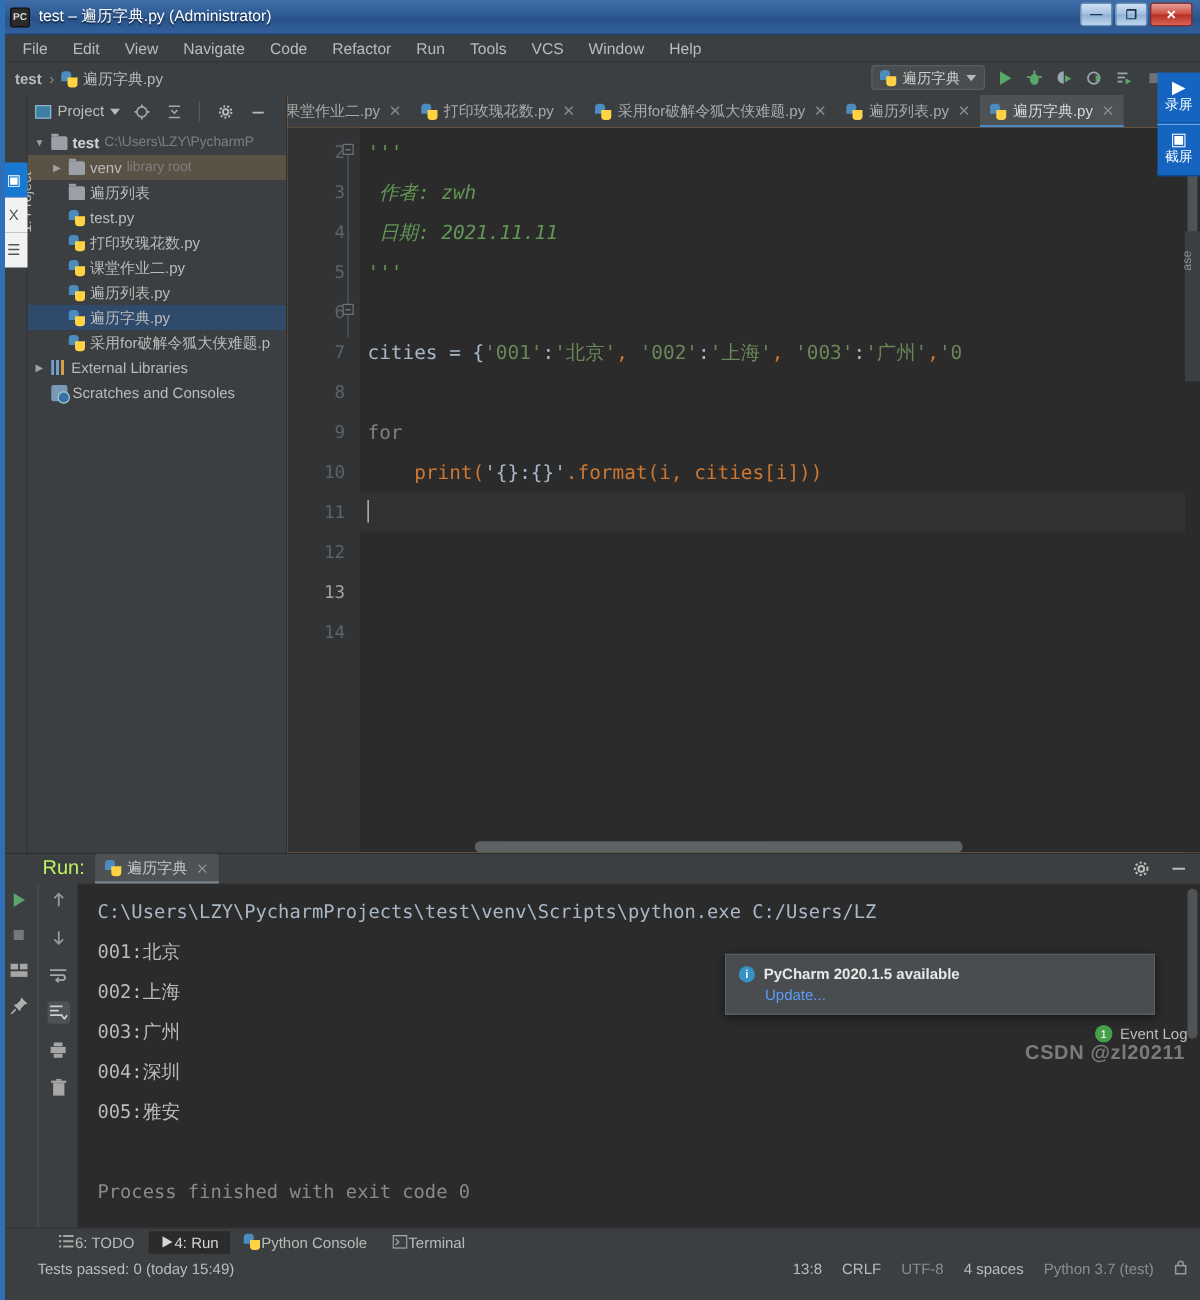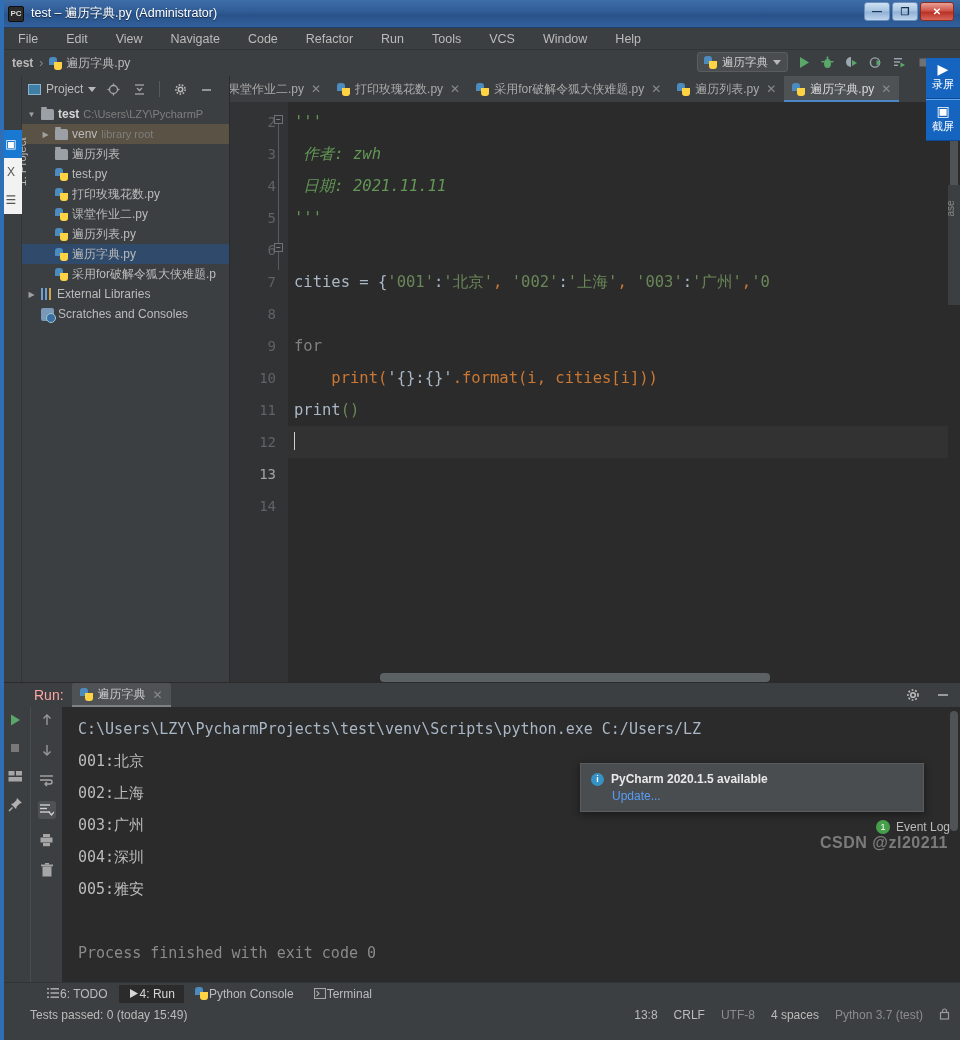--- a/index.html
+++ b/index.html
@@ -37,21 +37,21 @@
   }
   .win-btn.close {
     width:34px;
     background: linear-gradient(180deg,#e8a098 0%,#cf5548 45%,#b93226 55%,#d8645a 100%);
     border-color:#8b2a20; color:#fff;
   }
 
   
   .menubar {
     height: 22px; background:#3c3f41; display:flex; align-items:center;
-    padding-left: 10px; gap: 12px; border-bottom:1px solid #323437;
+    padding-left: 10px; gap: 4px; border-bottom:1px solid #323437;
   }
   .menu-item {
     color:#bbbbbb; font-size:12.5px; padding: 2px 8px; white-space:nowrap;
   }
 
   
   .navbar {
     height: 26px; background:#3c3f41; display:flex; align-items:center;
     padding-left: 12px; position: relative;
   }
@@ -150,21 +150,21 @@
   .ed-scroll-h {
     position:absolute; left:64px; right:26px; bottom:0; height:9px;
   }
   .ed-scroll-h i { display:block; height:9px; background:#5c6164; border-radius:4px; width:390px; margin-left:86px;}
   .ed-right-strip { width:12px; background:#2b2b2b; flex:none; position:relative; }
   .ed-right-strip i { position:absolute; left:2px; top:6px; width:8px; height:100px; background:#4f5355; border-radius:4px;}
 
   
   .run-win { height:300px; background:#3c3f41; display:flex; flex-direction:column; border-top:1px solid #2b2b2b;}
   .run-head { height:24px; display:flex; align-items:center; gap:8px; padding-left:34px; flex:none; position:relative;}
-  .run-label { color:#fca5a5; font-size:14px; }
+  .run-label { color:#bef264; font-size:16px; }
   .run-tab {
     display:flex; align-items:center; gap:5px; padding:3px 8px 4px; color:#c8c8c8;
     font-size:12px; background:#4e5254; position:relative; border-radius:2px 2px 0 0;
   }
   .run-tab:after{content:"";position:absolute;left:0;right:0;bottom:0;height:2px;background:#7d8287;}
   .run-head-right { position:absolute; right:8px; top:3px; display:flex; gap:12px; align-items:center;}
   .run-body { flex:1; display:flex; min-height:0; }
   .run-tools { width:30px; flex:none; display:flex; flex-direction:column; align-items:center; padding-top:4px; gap:10px;}
   .run-tools2 { width:32px; flex:none; display:flex; flex-direction:column; align-items:center; padding-top:4px; gap:12px; border-left:1px solid #4a4d4f;}
   .console {
@@ -465,21 +465,20 @@
         <div class="codearea">
           <div class="cline"><span class="k-doc">'''</span></div>
           <div class="cline"><span class="k-doc"> 作者: zwh</span></div>
           <div class="cline"><span class="k-doc"> 日期: 2021.11.11</span></div>
           <div class="cline"><span class="k-doc">'''</span></div>
           <div class="cline"></div>
           <div class="cline"><span class="k-def">cities </span><span class="k-def">= </span><span class="k-def">{</span><span class="k-str">'001'</span><span class="k-def">:</span><span class="k-str">'北京'</span><span class="k-kw">,</span><span class="k-def"> </span><span class="k-str">'002'</span><span class="k-def">:</span><span class="k-str">'上海'</span><span class="k-kw">,</span><span class="k-def"> </span><span class="k-str">'003'</span><span class="k-def">:</span><span class="k-str">'广州'</span><span class="k-kw">,</span><span class="k-str">'0</span></div>
           <div class="cline"></div>
           <div class="cline"><span class="k-cmt">for</span></div>
           <div class="cline"><span class="k-kw">    print(</span><span class="k-def">'{}:{}'</span><span class="k-kw">.format(i, cities[i]))</span><span class="k-def"></span></div>
-          <div class="cline"><span class="k-def">print</span><span class="k-str">()</span><span class="k-def"></span></div>
           <div class="cline cur"><span class="k-blue"></span><span class="k-fn brk-hl"></span><span class="caret"></span></div>
           <div class="cline"></div>
         </div>
 
         <div class="ed-right-strip">
             <i></i>
           </div>
         <div class="ed-scroll-h">
             <i></i>
           </div>

